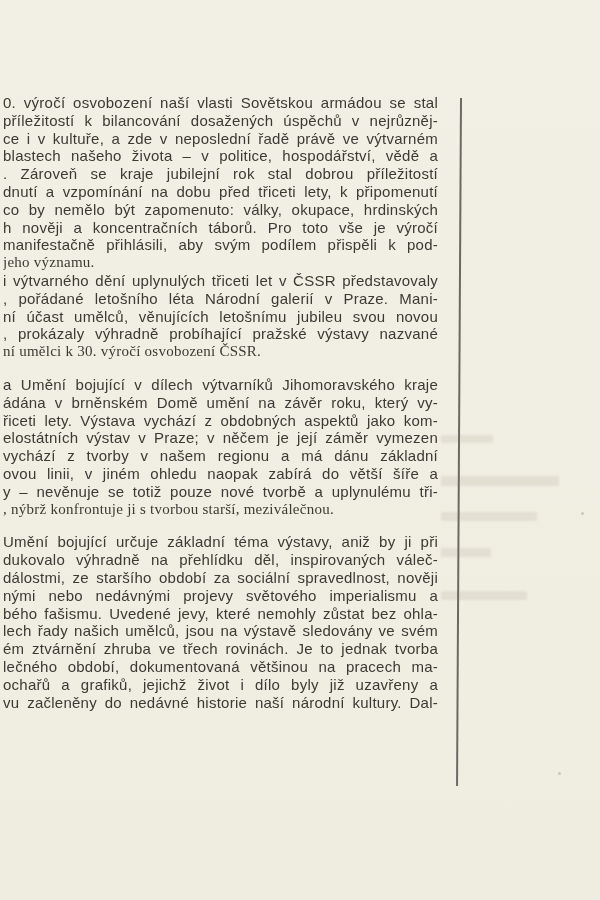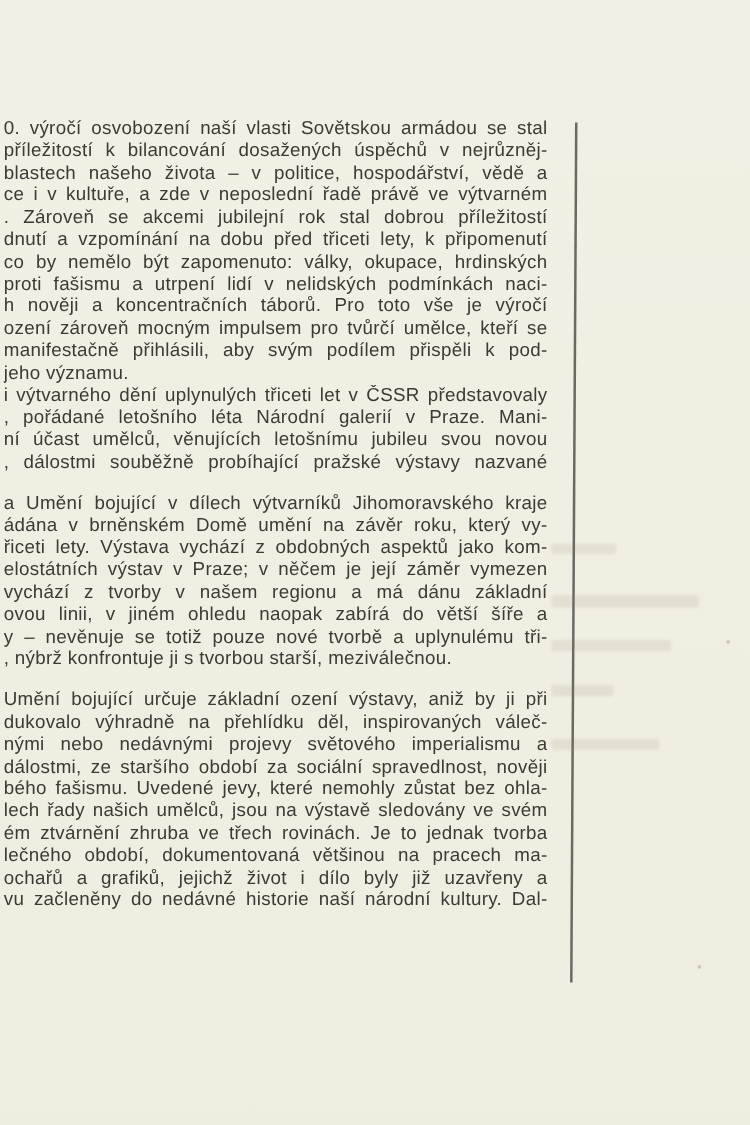--- a/index.html
+++ b/index.html
@@ -35,20 +35,21 @@
     overflow: hidden;
     height: 17.8px;
   }
   .text-line.justified {
     text-align: justify;
     text-align-last: justify;
   }
   .text-line.left {
     text-align: center;
     text-align-last: left;
+    font-family: Liberation Serif, serif;
   }
   .vertical-rule {
     position: absolute;
     left: 460px;
     top: 98px;
     width: 1.5px;
     height: 688px;
     background: var(--rule);
     transform: rotate(0.33deg);
     transform-origin: top center;
@@ -68,50 +69,49 @@
   }
 </style>
 </head>
 <body>
 
 <div class="page">
   <div class="text-column">
       <div class="paragraph">
         <div class="text-line justified">0. výročí osvobození naší vlasti Sovětskou armádou se stal</div>
         <div class="text-line justified">příležitostí k bilancování dosažených úspěchů v nejrůzněj-</div>
+        <div class="text-line justified">ce i v kultuře, a zde v neposlední řadě právě ve výtvarném</div>
         <div class="text-line justified">blastech našeho života – v politice, hospodářství, vědě a</div>
-        <div class="text-line justified">ce i v kultuře, a zde v neposlední řadě právě ve výtvarném</div>
-        <div class="text-line justified">. Zároveň se akcemi jubilejní rok stal dobrou příležitostí</div>
+        <div class="text-line justified">. Zároveň se kraje jubilejní rok stal dobrou příležitostí</div>
         <div class="text-line justified">dnutí a vzpomínání na dobu před třiceti lety, k připomenutí</div>
         <div class="text-line justified">co by nemělo být zapomenuto: války, okupace, hrdinských</div>
-        <div class="text-line justified">proti fašismu a utrpení lidí v nelidských podmínkách naci-</div>
         <div class="text-line justified">h nověji a koncentračních táborů. Pro toto vše je výročí</div>
-        <div class="text-line justified">ození zároveň mocným impulsem pro tvůrčí umělce, kteří se</div>
         <div class="text-line justified">manifestačně přihlásili, aby svým podílem přispěli k pod-</div>
         <div class="text-line left">jeho významu.</div>
         <div class="text-line justified">i výtvarného dění uplynulých třiceti let v ČSSR představovaly</div>
         <div class="text-line justified">, pořádané letošního léta Národní galerií v Praze. Mani-</div>
         <div class="text-line justified">ní účast umělců, věnujících letošnímu jubileu svou novou</div>
-        <div class="text-line justified">, dálostmi souběžně probíhající pražské výstavy nazvané</div>
+        <div class="text-line justified">, prokázaly výhradně probíhající pražské výstavy nazvané</div>
+        <div class="text-line left">ní umělci k 30. výročí osvobození ČSSR.</div>
       </div>
       <div class="paragraph">
         <div class="text-line justified">a Umění bojující v dílech výtvarníků Jihomoravského kraje</div>
         <div class="text-line justified">ádána v brněnském Domě umění na závěr roku, který vy-</div>
         <div class="text-line justified">řiceti lety. Výstava vychází z obdobných aspektů jako kom-</div>
         <div class="text-line justified">elostátních výstav v Praze; v něčem je její záměr vymezen</div>
         <div class="text-line justified">vychází z tvorby v našem regionu a má dánu základní</div>
         <div class="text-line justified">ovou linii, v jiném ohledu naopak zabírá do větší šíře a</div>
         <div class="text-line justified">y – nevěnuje se totiž pouze nové tvorbě a uplynulému tři-</div>
         <div class="text-line left">, nýbrž konfrontuje ji s tvorbou starší, meziválečnou.</div>
       </div>
       <div class="paragraph">
-        <div class="text-line justified">Umění bojující určuje základní ození výstavy, aniž by ji při</div>
+        <div class="text-line justified">Umění bojující určuje základní téma výstavy, aniž by ji při</div>
         <div class="text-line justified">dukovalo výhradně na přehlídku děl, inspirovaných váleč-</div>
+        <div class="text-line justified">dálostmi, ze staršího období za sociální spravedlnost, nověji</div>
         <div class="text-line justified">nými nebo nedávnými projevy světového imperialismu a</div>
-        <div class="text-line justified">dálostmi, ze staršího období za sociální spravedlnost, nověji</div>
         <div class="text-line justified">bého fašismu. Uvedené jevy, které nemohly zůstat bez ohla-</div>
         <div class="text-line justified">lech řady našich umělců, jsou na výstavě sledovány ve svém</div>
         <div class="text-line justified">ém ztvárnění zhruba ve třech rovinách. Je to jednak tvorba</div>
         <div class="text-line justified">lečného období, dokumentovaná většinou na pracech ma-</div>
         <div class="text-line justified">ochařů a grafiků, jejichž život i dílo byly již uzavřeny a</div>
         <div class="text-line justified">vu začleněny do nedávné historie naší národní kultury. Dal-</div>
       </div>
     </div>
   <div class="vertical-rule"></div>
   <div id="artifacts-layer">

